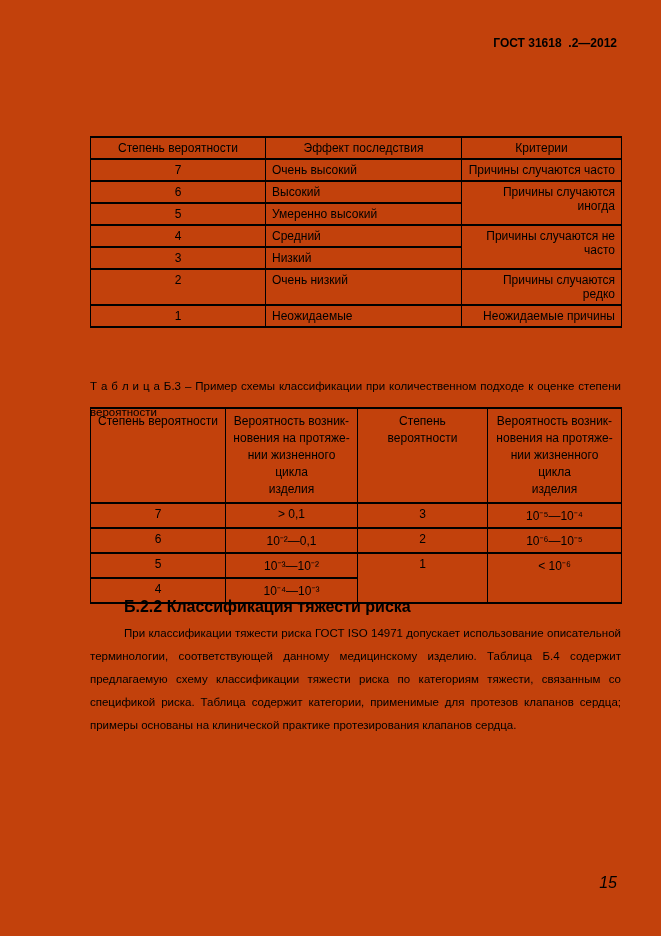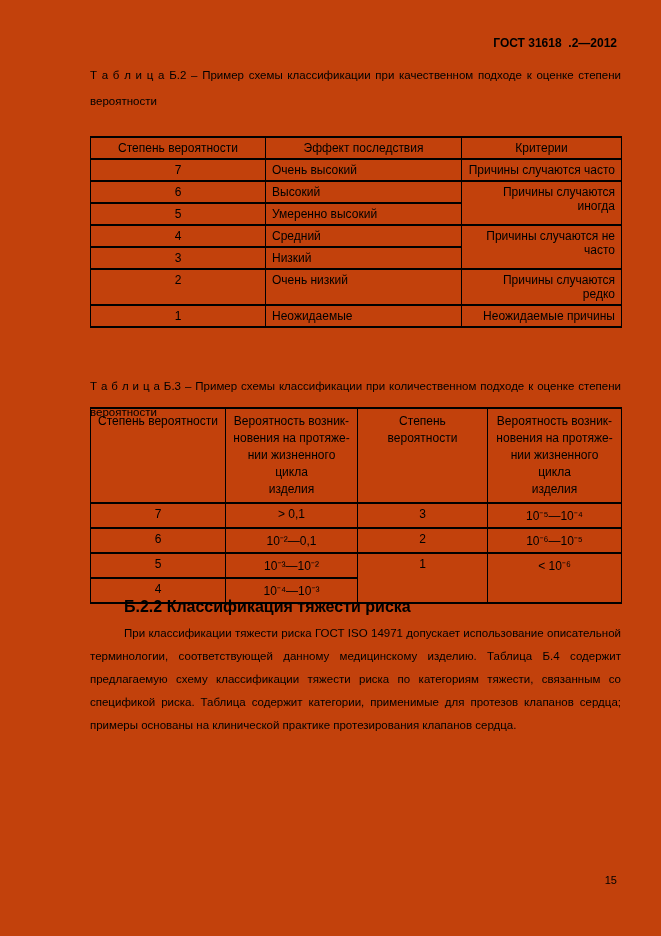--- a/index.html
+++ b/index.html
@@ -90,31 +90,31 @@
     width: 531px;
     font-size: 11.5px;
     line-height: 23px;
     text-align: justify;
     text-indent: 34px;
   }
   .page-number {
     position: absolute;
     right: 44px;
     top: 874px;
-    font-size: 11px;
+    font-size: 16px;
+    font-style: italic;
   }
 </style>
 </head>
 <body>
 
 <div class="page">
 
   <div class="doc-header">ГОСТ 31618  .2—2012</div>
 
-  <div class="caption" id="caption-b2">Т а б л и ц а  Б.2 – Пример схемы классификации при качественном подходе к оценке степени вероятности</div>
 
   <table class="tbl" id="table-b2">
     <colgroup>
       <col style="width:175px">
       <col style="width:196px">
       <col style="width:160px">
     </colgroup>
     <thead>
       <tr>
         <th>Степень вероятности</th>

